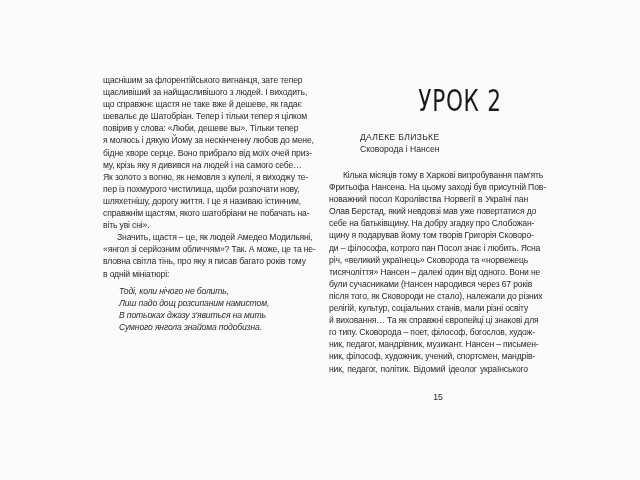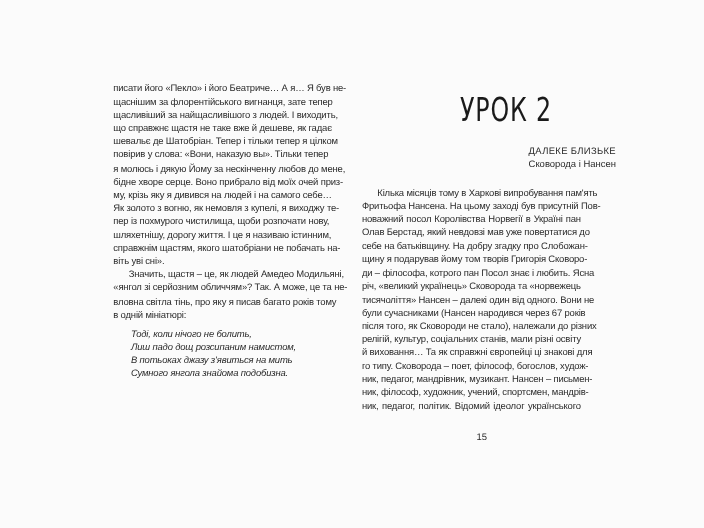--- a/index.html
+++ b/index.html
@@ -12,37 +12,36 @@
   .left-col { left:103px; top:74px; width:194px; }
   .right-col { left:9px; top:169px; width:199px; }
   .line { display:block; white-space:nowrap; text-align:justify; text-align-last:justify; }
   .line.last { text-align-last:left; }
   .indent { padding-left:14px; }
   .poem { margin-top:5px; padding-left:16px; font-style:italic; }
   .poem .line { text-align-last:left; }
   .chapter-title { position:absolute; left:80px; top:83px; width:120px; text-align:center;
                    font-family:"DejaVu Sans", sans-serif; font-size:30px; font-weight:normal;
                    letter-spacing:1px; color:#1a1a1a; transform:scaleX(0.72); transform-origin:center; }
-  .sub-title { position:absolute; left:40px; top:131px; width:200px; text-align:right;
+  .sub-title { position:absolute; left:40px; top:131px; width:200px; text-align:left;
                font-size:8.6px; line-height:12px; }
   .sub-title .upper { letter-spacing:0.3px; }
   .page-num { position:absolute; left:108px; top:392px; width:20px; text-align:center; font-size:8.6px; }
 </style>
 </head>
 <body>
 
 <div class="page left-page">
   <div class="col left-col">
     <div>
-      <span class="line">писати його «Пекло» і його Беатриче… А я… Я був не-</span>
       <span class="line">щаснішим за флорентійського вигнанця, зате тепер</span>
       <span class="line">щасливіший за найщасливішого з людей. І виходить,</span>
       <span class="line">що справжнє щастя не таке вже й дешеве, як гадає</span>
       <span class="line">шевальє де Шатобріан. Тепер і тільки тепер я цілком</span>
-      <span class="line">повірив у слова: «Вони, наказую вы». Тільки тепер</span>
+      <span class="line">повірив у слова: «Люби, дешеве вы». Тільки тепер</span>
       <span class="line">я молюсь і дякую Йому за нескінченну любов до мене,</span>
       <span class="line">бідне хворе серце. Воно прибрало від моїх очей приз-</span>
       <span class="line">му, крізь яку я дивився на людей і на самого себе…</span>
       <span class="line">Як золото з вогню, як немовля з купелі, я виходжу те-</span>
       <span class="line">пер із похмурого чистилища, щоби розпочати нову,</span>
       <span class="line">шляхетнішу, дорогу життя. І це я називаю істинним,</span>
       <span class="line">справжнім щастям, якого шатобріани не побачать на-</span>
       <span class="line last">віть уві сні».</span>
     </div>
     <div>

